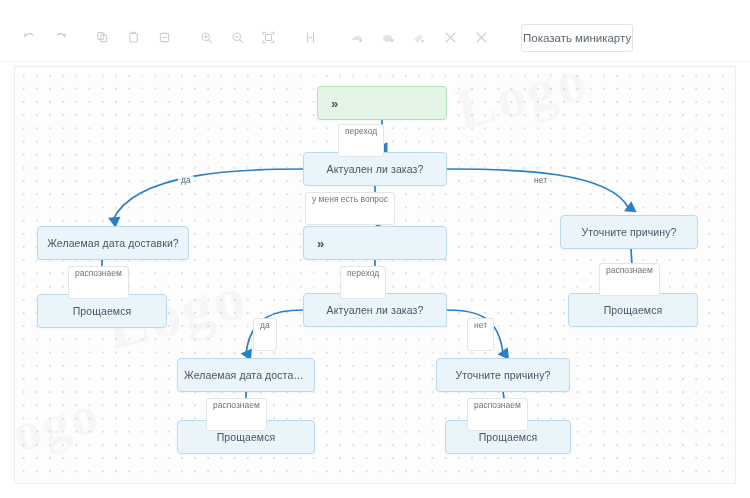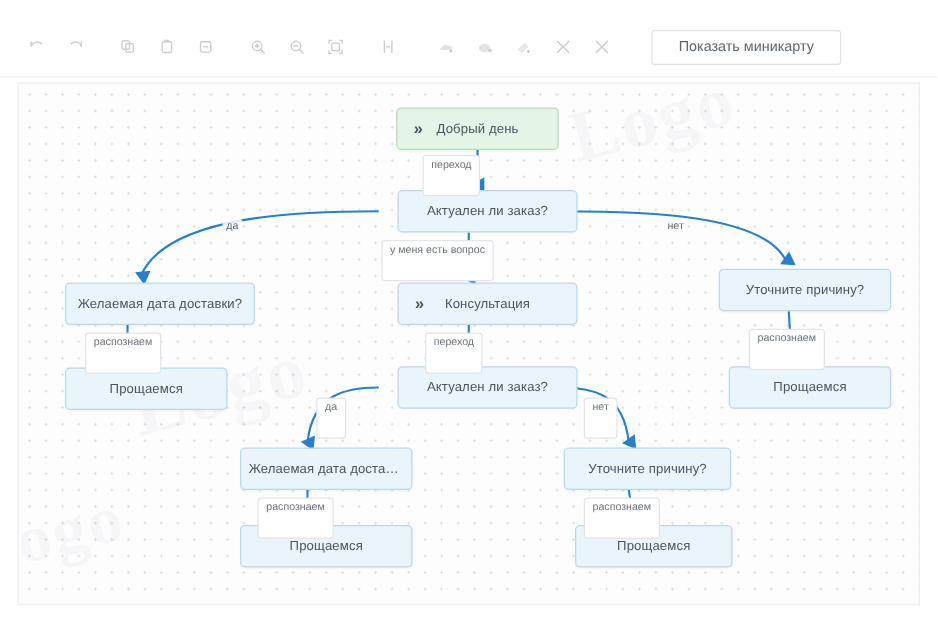--- a/index.html
+++ b/index.html
@@ -34,21 +34,21 @@
     color:#c9ccd1;
     flex:0 0 auto;
   }
   .tb-btn svg{display:block;}
   .tb-gap{width:11px;flex:0 0 auto;}
   .tb-gap-lg{width:16px;flex:0 0 auto;}
 
   .minimap-btn{
     margin-left:22px;
     height:26px;
-    padding:0 21px;
+    padding:0 1px;
     display:flex;align-items:center;
     border:1px solid #e0e3e8;
     border-radius:3px;
     background:#ffffff;
     color:#5c6670;
     font-size:11.5px;
     white-space:nowrap;
   }
 
   
@@ -102,21 +102,20 @@
   }
   .node.start{
     background:#e4f4e6;
     border:1px solid #b6ddb9;
     box-shadow:0 1px 2px rgba(0,0,0,.03);
   }
   .node.blue{
     background:#e9f4fb;
     border:1px solid #bcd9ec;
     box-shadow:0 1px 2px rgba(0,0,0,.03);
-    margin-left:15px;
   }
   .node .chev{
     position:absolute;left:13px;top:50%;
     transform:translateY(-50%);
     color:#4a5560;font-size:13px;line-height:1;
     font-weight:700;
   }
 
   
   .elabel{
@@ -290,34 +289,32 @@
         <path d="M432,243 C460,243 484,248 488,287"></path>
 
         <path d="M231,325 L231,349"></path>
 
         <path d="M488,325 L492,349"></path>
       </g>
     </svg>
 
     <div class="node start" style="left:302px;top:19px;width:130px;height:34px;">
       <span class="chev">»</span>
-      <span class="lbl">Добрый день</span>
     </div>
 
     <div class="node blue" style="left:288px;top:85px;width:144px;height:34px;">
       <span class="lbl">Актуален ли заказ?</span>
     </div>
 
     <div class="node blue" style="left:22px;top:159px;width:152px;height:34px;">
       <span class="lbl">Желаемая дата доставки?</span>
     </div>
 
     <div class="node blue" style="left:288px;top:159px;width:144px;height:34px;">
       <span class="chev">»</span>
-      <span class="lbl">Консультация</span>
     </div>
 
     <div class="node blue" style="left:545px;top:148px;width:138px;height:34px;">
       <span class="lbl">Уточните причину?</span>
     </div>
 
     <div class="node blue" style="left:22px;top:227px;width:130px;height:34px;">
       <span class="lbl">Прощаемся</span>
     </div>
 

